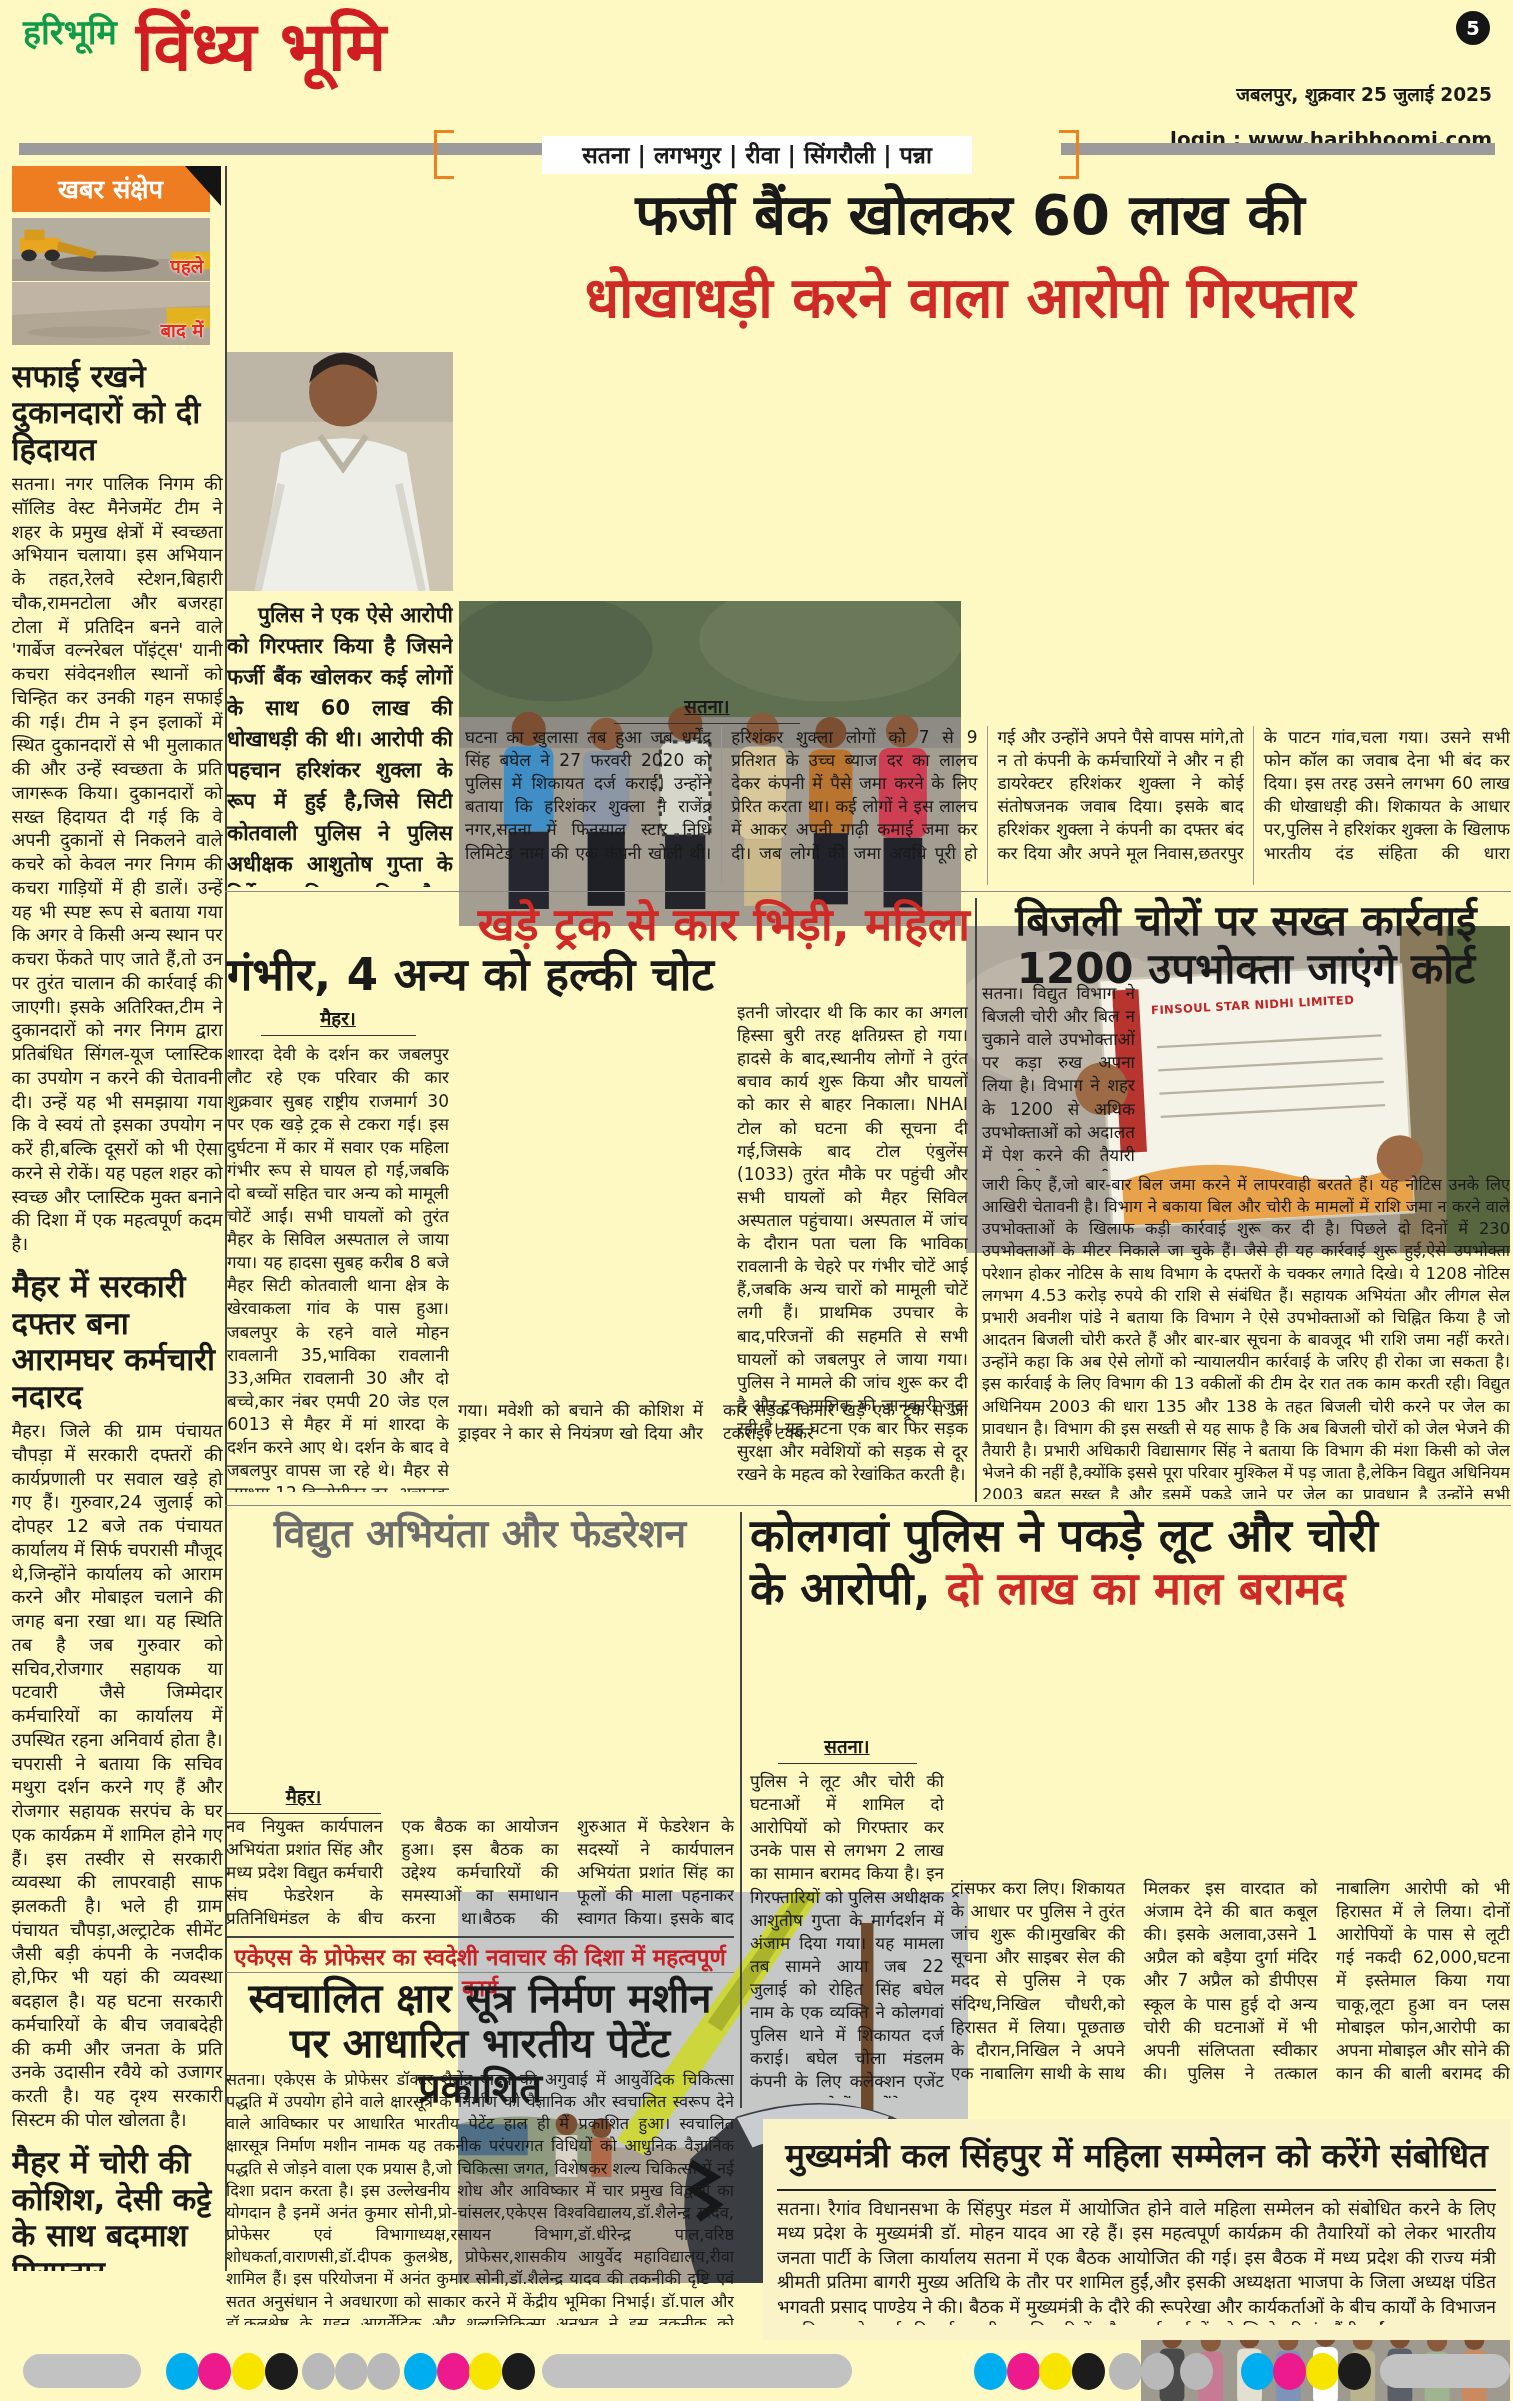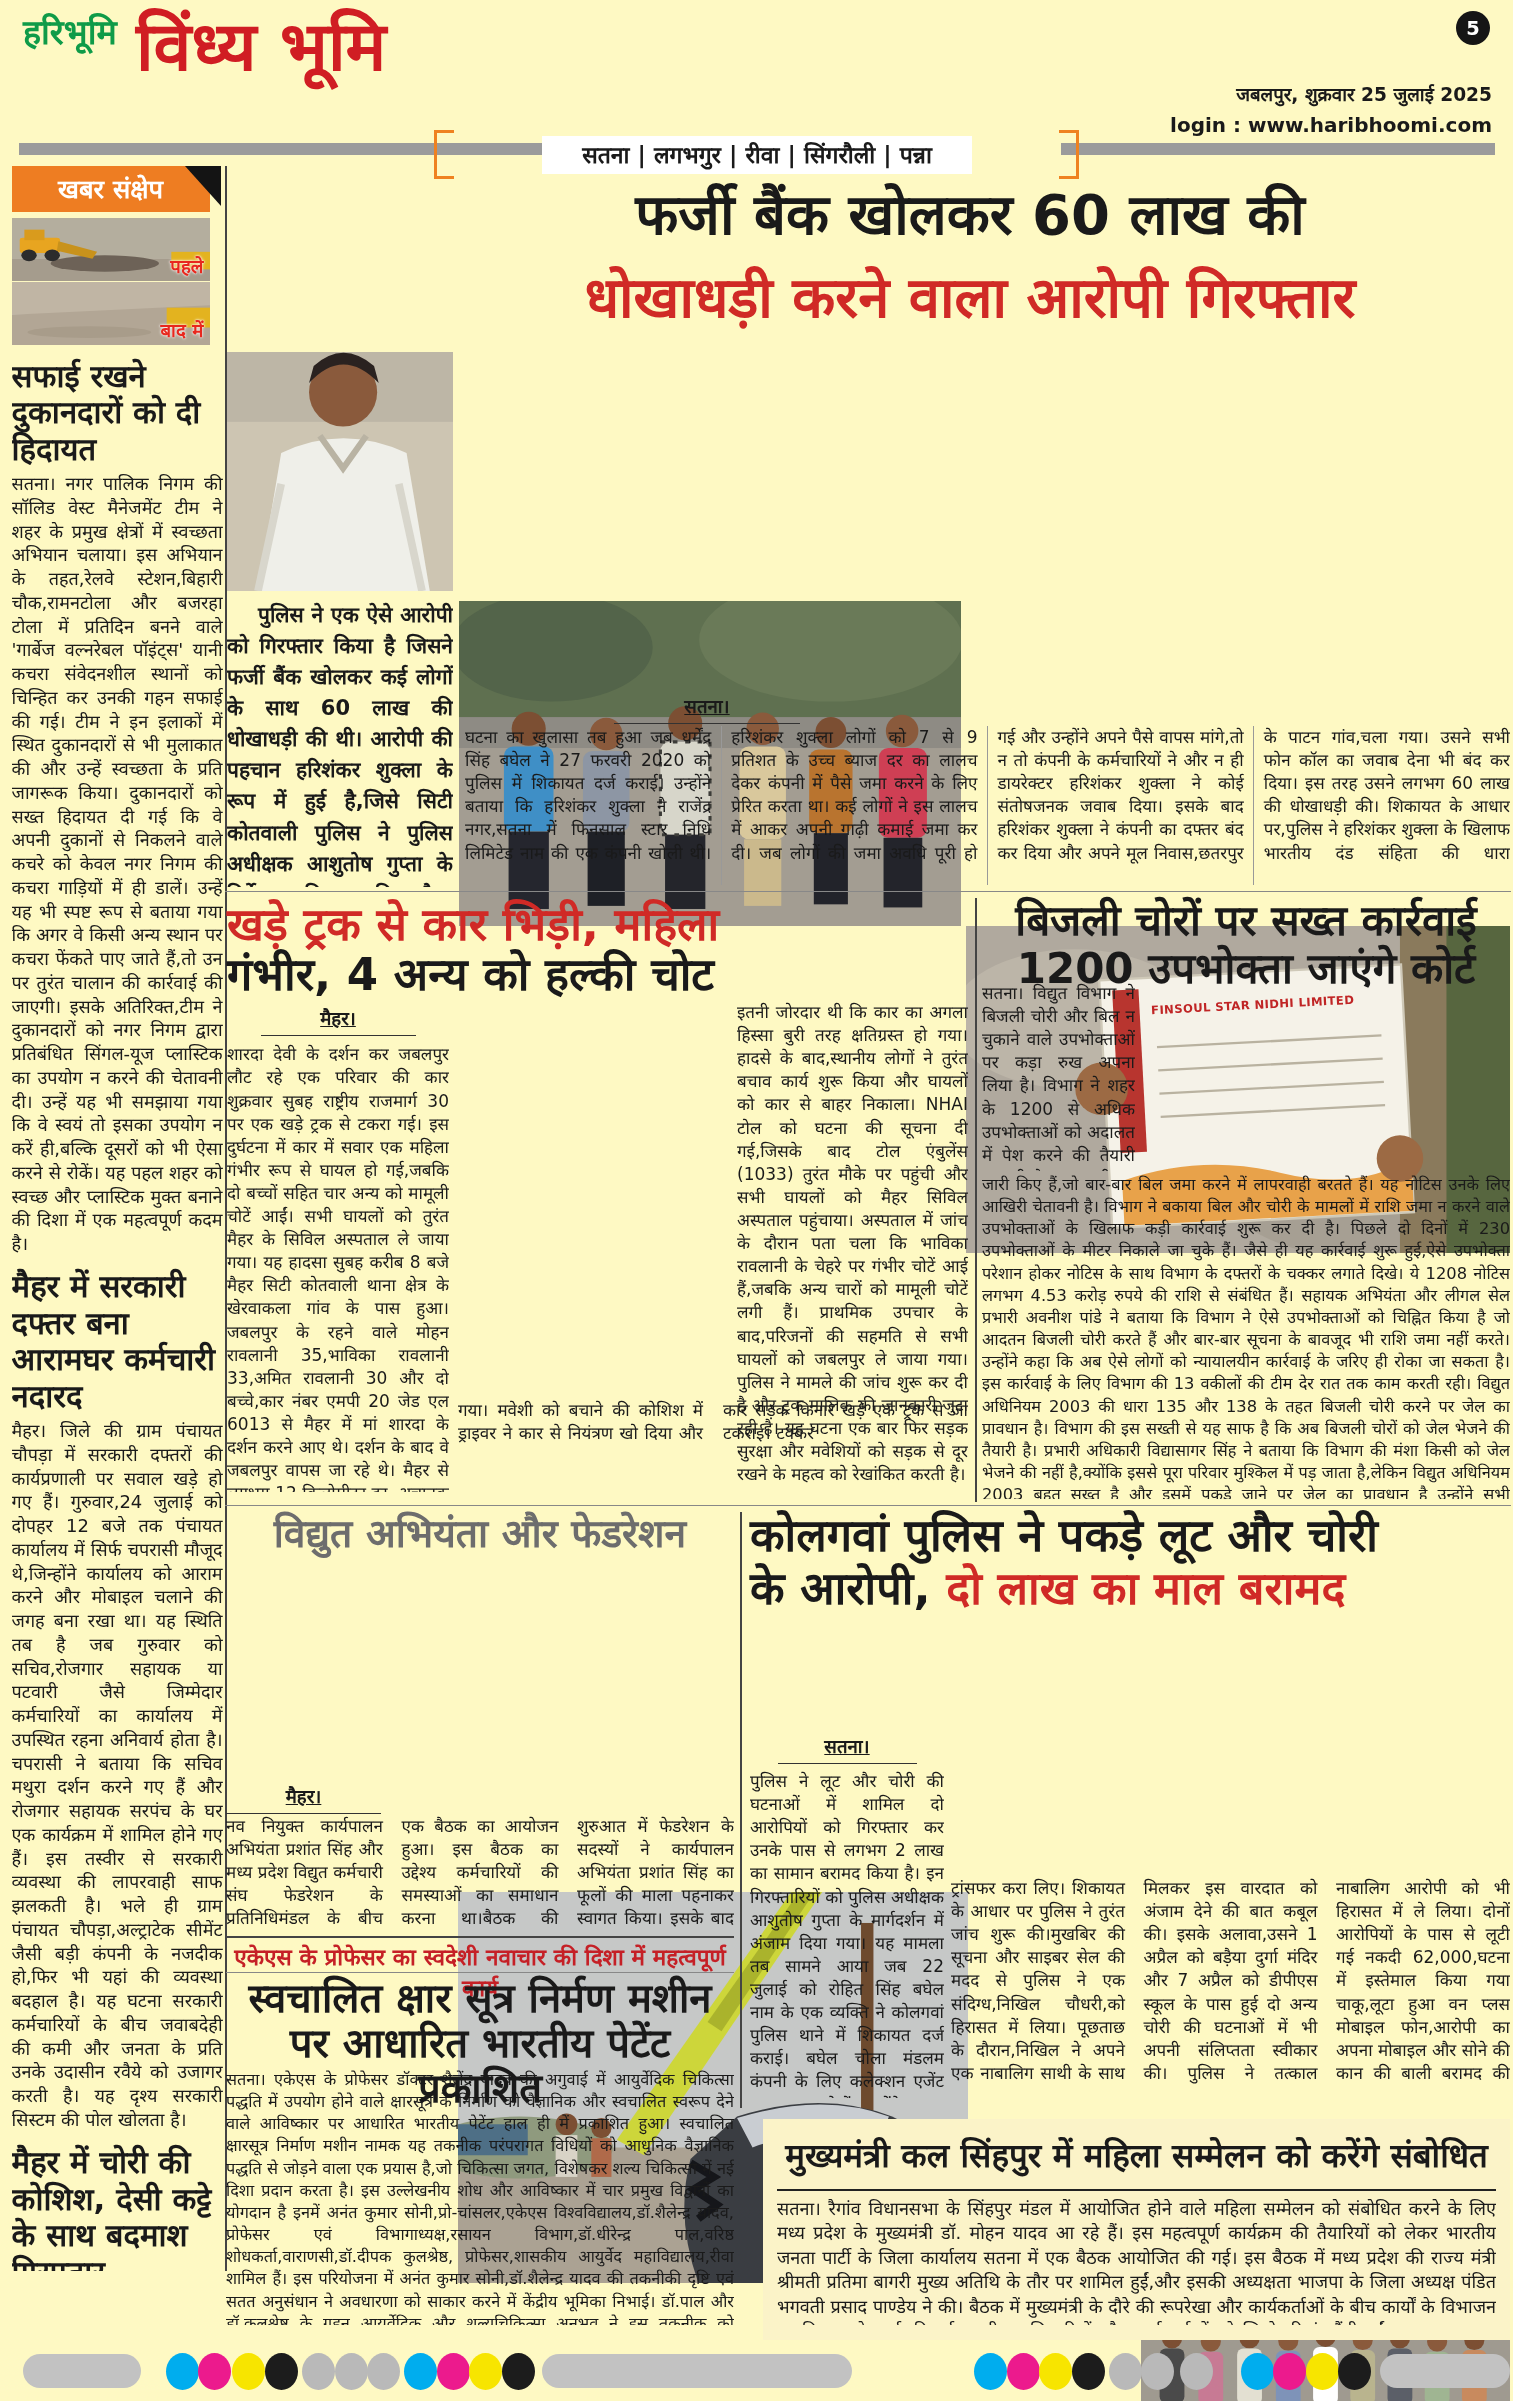--- a/index.html
+++ b/index.html
@@ -6,21 +6,21 @@
   .page{position:relative;width:1514px;height:2401px;background:#fef9c3;overflow:hidden;
         font-family:"DejaVu Sans",sans-serif;color:#1a1a1a;}
   .abs{position:absolute;}
   .of{overflow:hidden;}
   
   .logo{left:23px;top:7.7px;font-size:34px;font-weight:bold;color:#0f9b48;}
   .edition{left:136px;top:11px;font-size:68px;font-weight:bold;color:#d01d23;line-height:1.05;}
   .pagenum{left:1456px;top:11px;width:34px;height:34px;border-radius:50%;background:#151515;color:#fff;
            display:flex;align-items:center;justify-content:center;font-size:19.4px;font-weight:bold;}
   .mdate{right:22px;top:81px;position:absolute;font-size:18.6px;font-weight:bold;text-align:right;}
-  .mlogin{right:22px;top:113px;position:absolute;font-size:20px;font-weight:bold;text-align:right;}
+  .mlogin{right:22px;top:127px;position:absolute;font-size:20px;font-weight:bold;text-align:right;}
   .graybar{top:143px;height:11.6px;background:#9b9b9b;}
   .cities{left:542px;top:136px;width:430px;text-align:center;font-size:23px;font-weight:bold;background:#fff;padding:1.5px 0 4.6px;}
   .brk{width:17px;height:43px;border:3.1px solid #ef8220;top:130px;}
   .brk.l{left:434px;border-right:none;}
   .brk.r{left:1059px;border-left:none;}
   
   .vr{width:1.5px;background:#444;}
   .hr{height:1.5px;background:#444;}
   .hrthin{height:0.8px;background:#888;}
   
@@ -39,21 +39,21 @@
   .lead-h{left:430px;top:184px;width:1080px;text-align:center;font-weight:bold;line-height:1.12;font-size:56px;}
   .lead-h .l2{color:#d02a26;margin-top:20px;}
   .lead-intro{left:227px;top:600px;width:226px;height:287px;font-size:21px;line-height:1.48;text-align:justify;text-indent:31px;font-weight:bold;}
   .lead-body{left:465px;top:726px;width:1045px;height:159px;column-count:4;column-gap:20px;column-rule:0.8px solid #999;}
   
   .photo{background:#cfcabe;position:relative;}
   .photo svg{display:block;width:100%;height:100%;}
   .cert-title{position:absolute;left:34%;top:22%;transform:rotate(-3deg);color:#c02525;font-weight:bold;font-size:11.6px;letter-spacing:0.4px;}
   
   .acc-h{left:227px;top:900px;width:743px;font-weight:bold;font-size:45px;line-height:1.12;}
-  .acc-h .l1{color:#d02a26;}
+  .acc-h .l1{color:#d02a26;text-align:right;}
   
   .pw-h{left:982px;top:897px;width:528px;text-align:center;font-weight:bold;font-size:42px;line-height:1.15;}
   
   .mt-h{left:226px;top:1512px;width:508px;text-align:center;font-weight:bold;font-size:39px;line-height:1.15;color:#6d6d6d;}
   
   .rb-h{left:750px;top:1509px;width:760px;font-weight:bold;font-size:45px;line-height:1.18;}
   .rb-h .red{color:#d02a26;}
   
   .pt-kick{left:226px;top:1941px;width:508px;text-align:center;color:#c52026;font-weight:bold;font-size:22.5px;}
   .pt-h{left:226px;top:1976px;width:508px;text-align:center;font-weight:bold;font-size:40px;line-height:1.12;}

